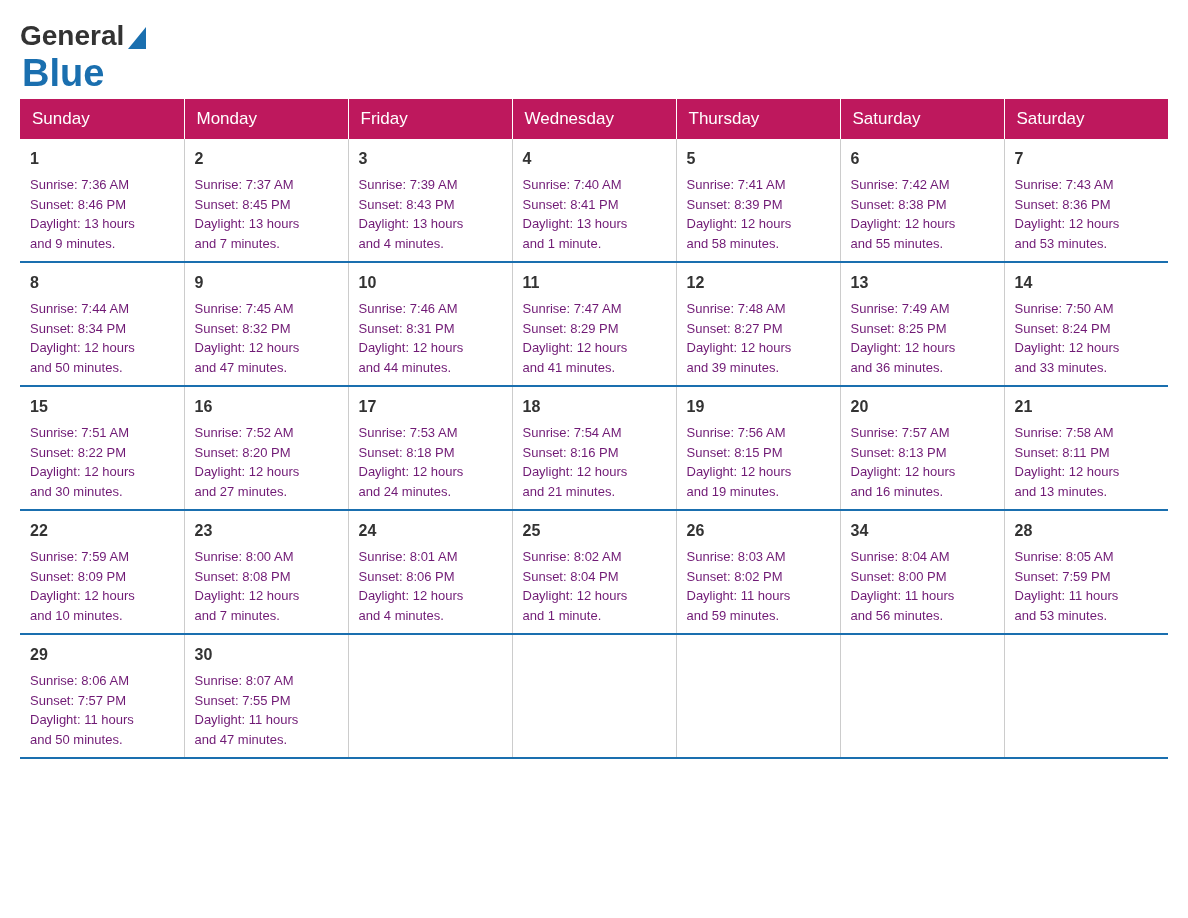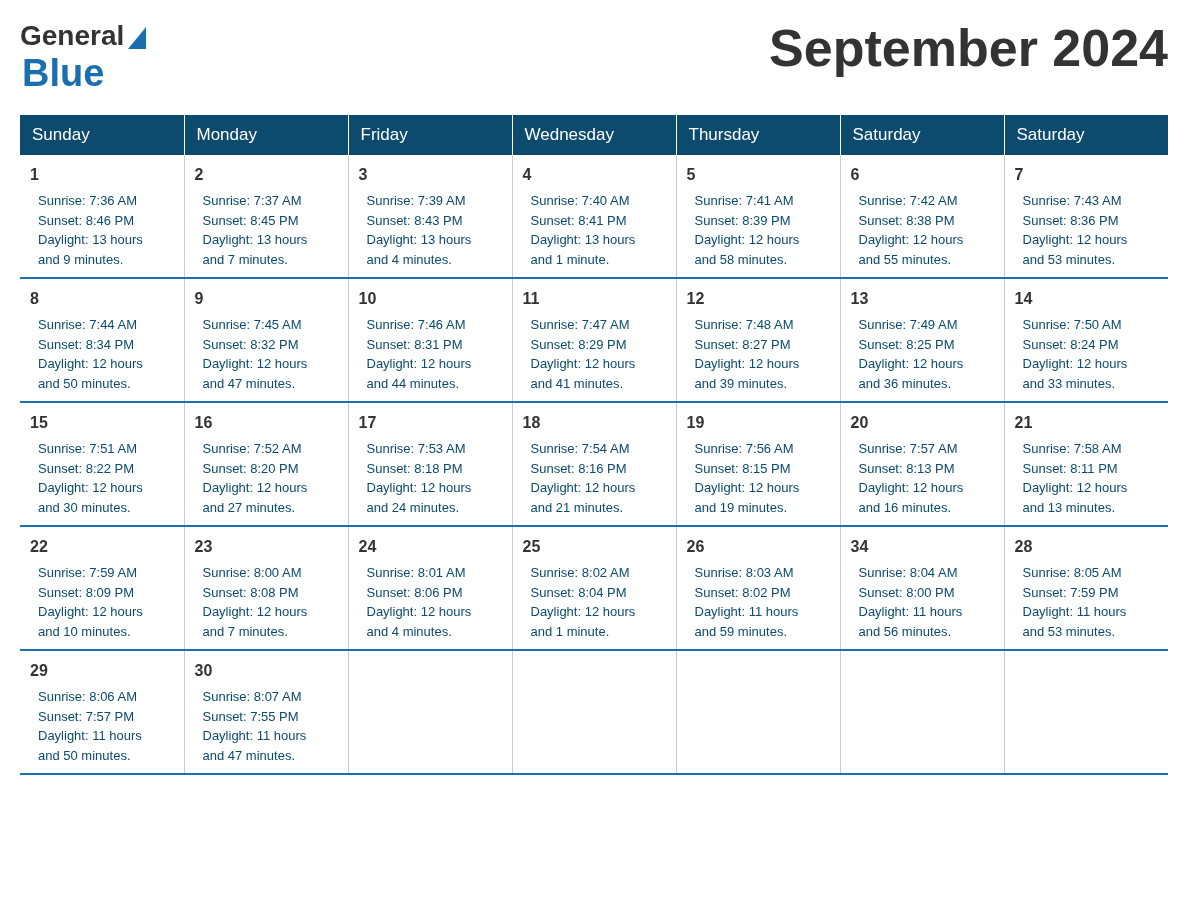--- a/index.html
+++ b/index.html
@@ -8,21 +8,21 @@
       background: #fff;
       color: #333;
       padding: 20px;
       width: 1188px;
       min-height: 918px;
     }
     .header {
       display: flex;
       justify-content: space-between;
       align-items: flex-start;
-      margin-bottom: 20px;
+      margin-bottom: 4px;
     }
     .logo {
       display: flex;
       flex-direction: column;
     }
     .logo-top {
       display: flex;
       align-items: center;
     }
     .logo-general {
@@ -57,21 +57,21 @@
       font-size: 22px;
       color: #555;
       margin-top: 6px;
     }
     table {
       width: 100%;
       border-collapse: collapse;
       table-layout: fixed;
     }
     thead tr th {
-      background-color: #0c4a6e;
+      background-color: #be185d;
       color: #fff;
       padding: 10px 12px;
       text-align: left;
       font-size: 17px;
       font-weight: normal;
       border-right: 1px solid #fff;
     }
     thead tr th:last-child {
       border-right: none;
     }
@@ -90,41 +90,39 @@
       border-right: none;
     }
     .day-number {
       font-size: 16px;
       font-weight: bold;
       color: #333;
       display: block;
       margin-bottom: 4px;
     }
     .day-info {
-      color: #0c4a6e;
+      color: #701a75;
       font-size: 13px;
-      margin-left: 8px;
     }
     .empty-cell {
       background: #fff;
     }
   </style>
 </head>
 <body>
 
 <div class="header">
   <div class="logo">
     <div class="logo-top">
       <span class="logo-general">General</span>
       <div class="logo-triangle"></div>
     </div>
     <span class="logo-blue">Blue</span>
   </div>
   <div class="title-section">
-    <div class="calendar-title">September 2024</div>
   </div>
 </div>
 
 <table>
   <thead>
     <tr>
     <th>Sunday</th>
         <th>Monday</th>
         <th>Friday</th>
         <th>Wednesday</th>

